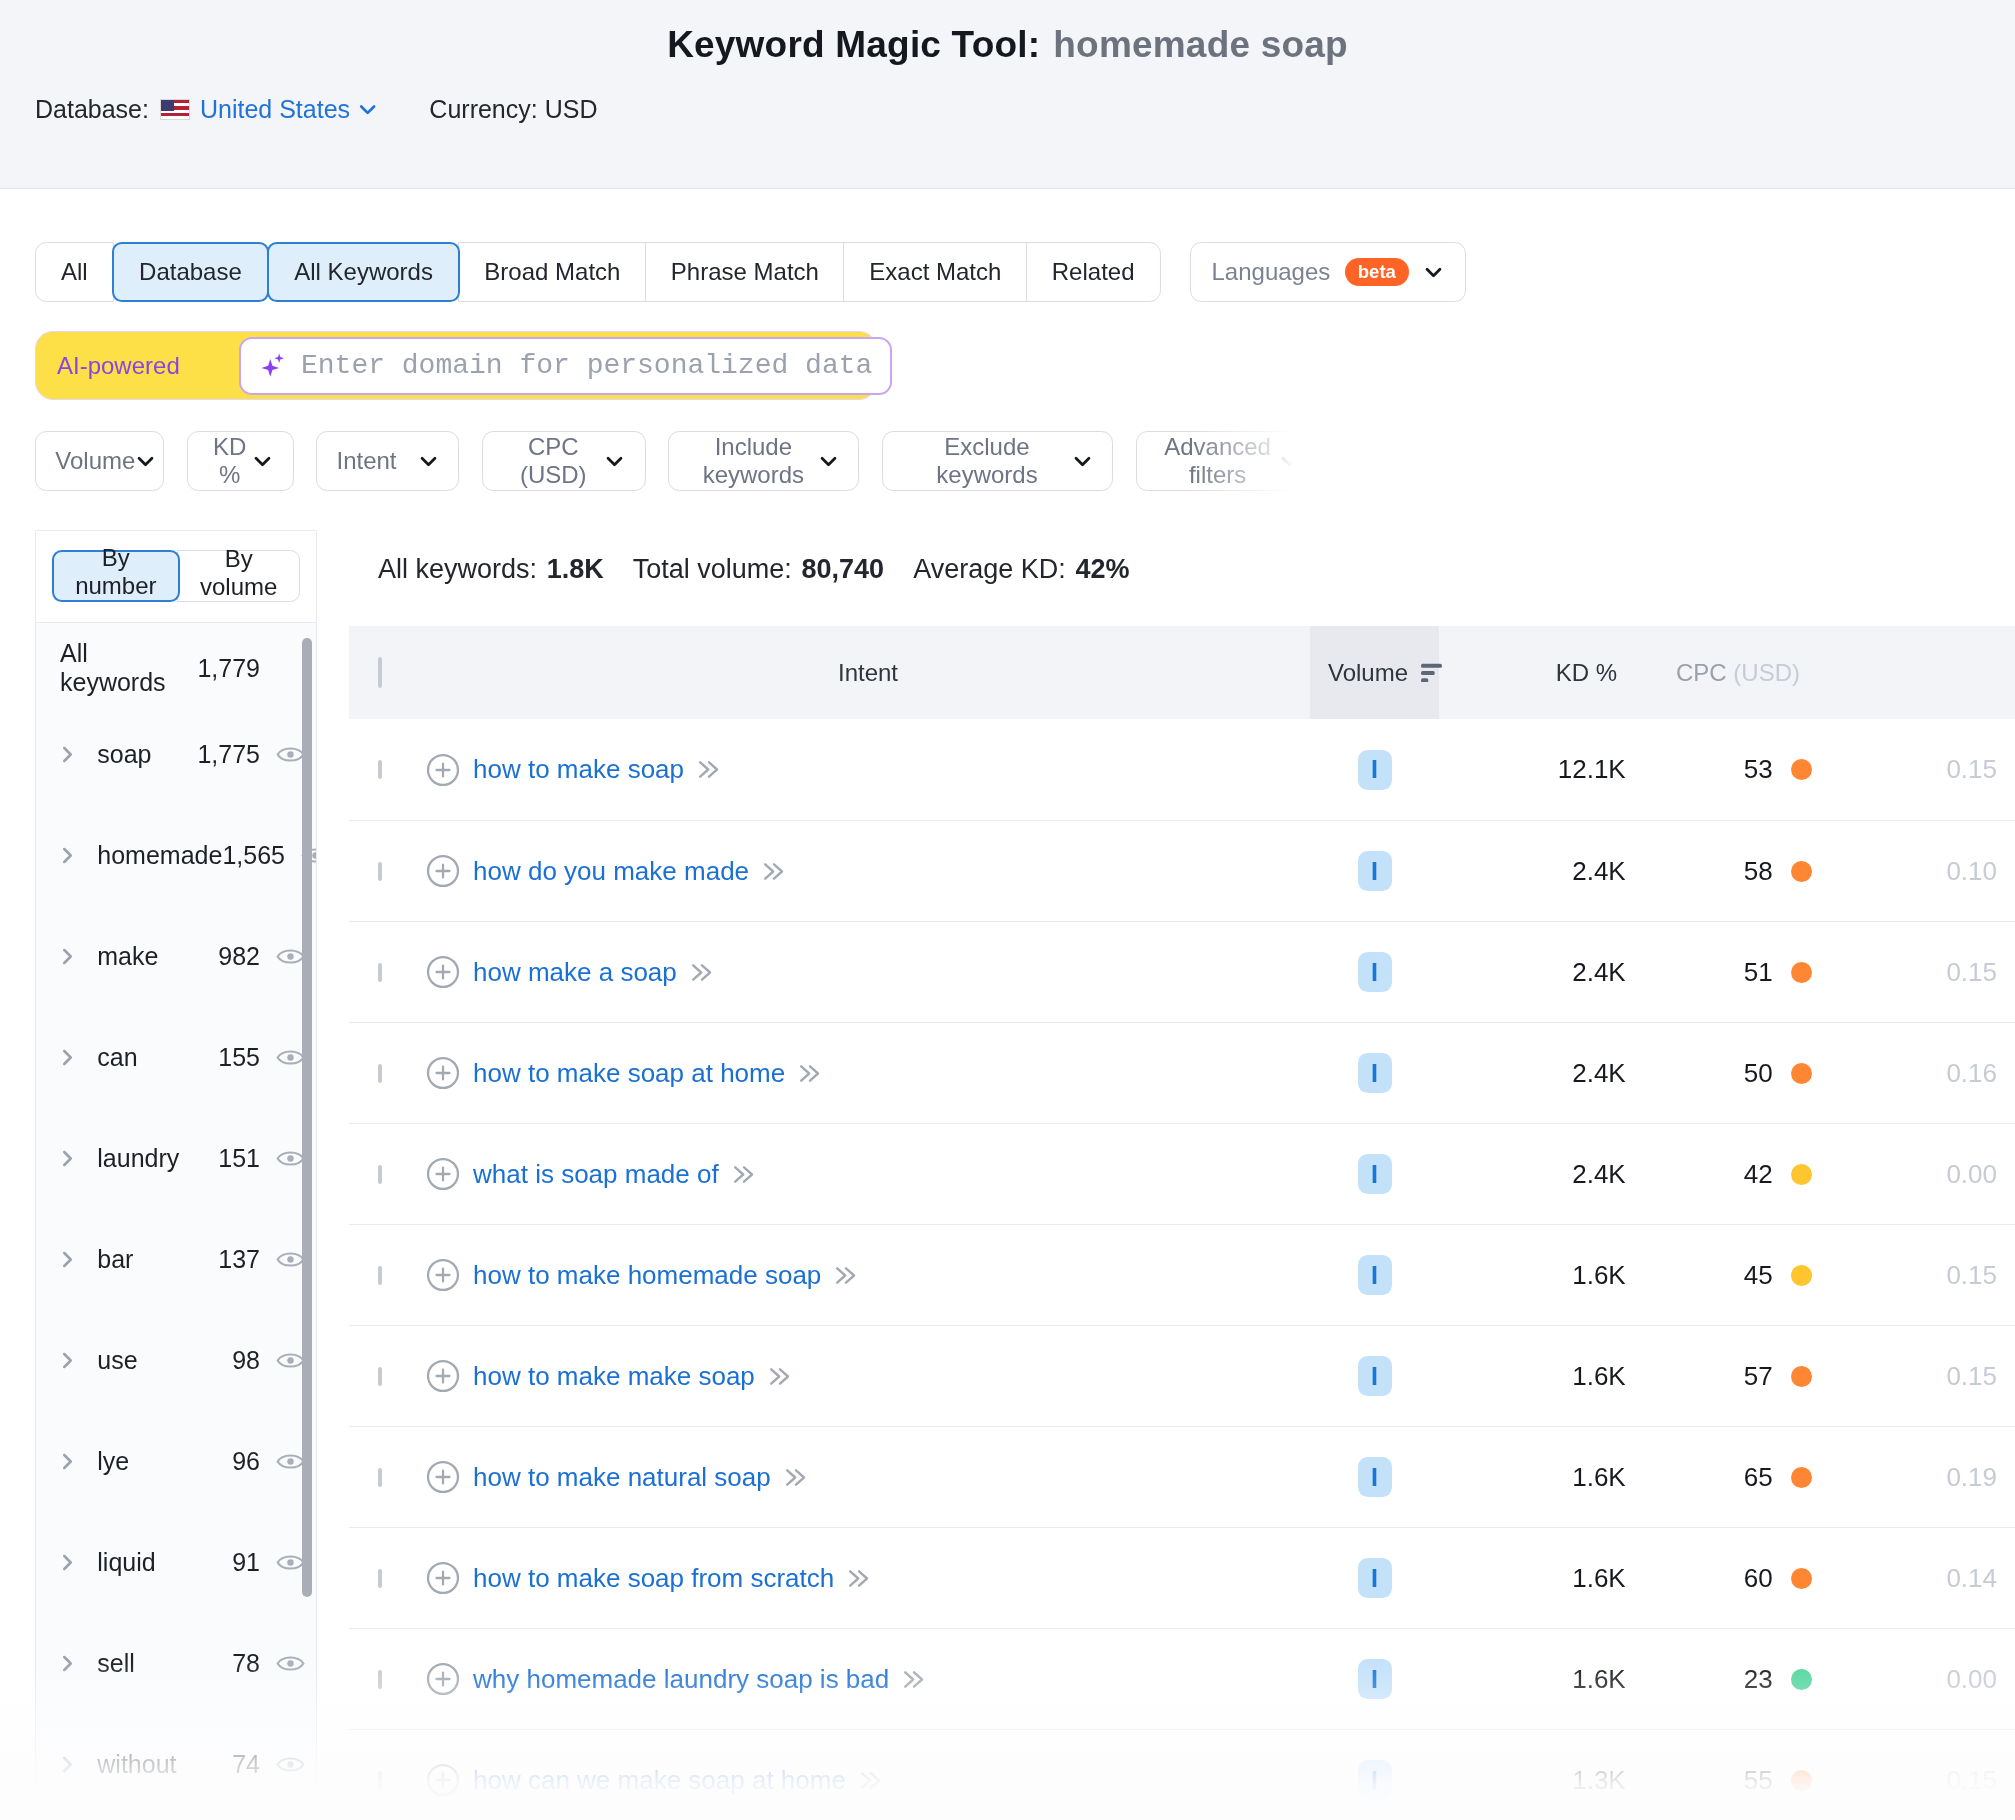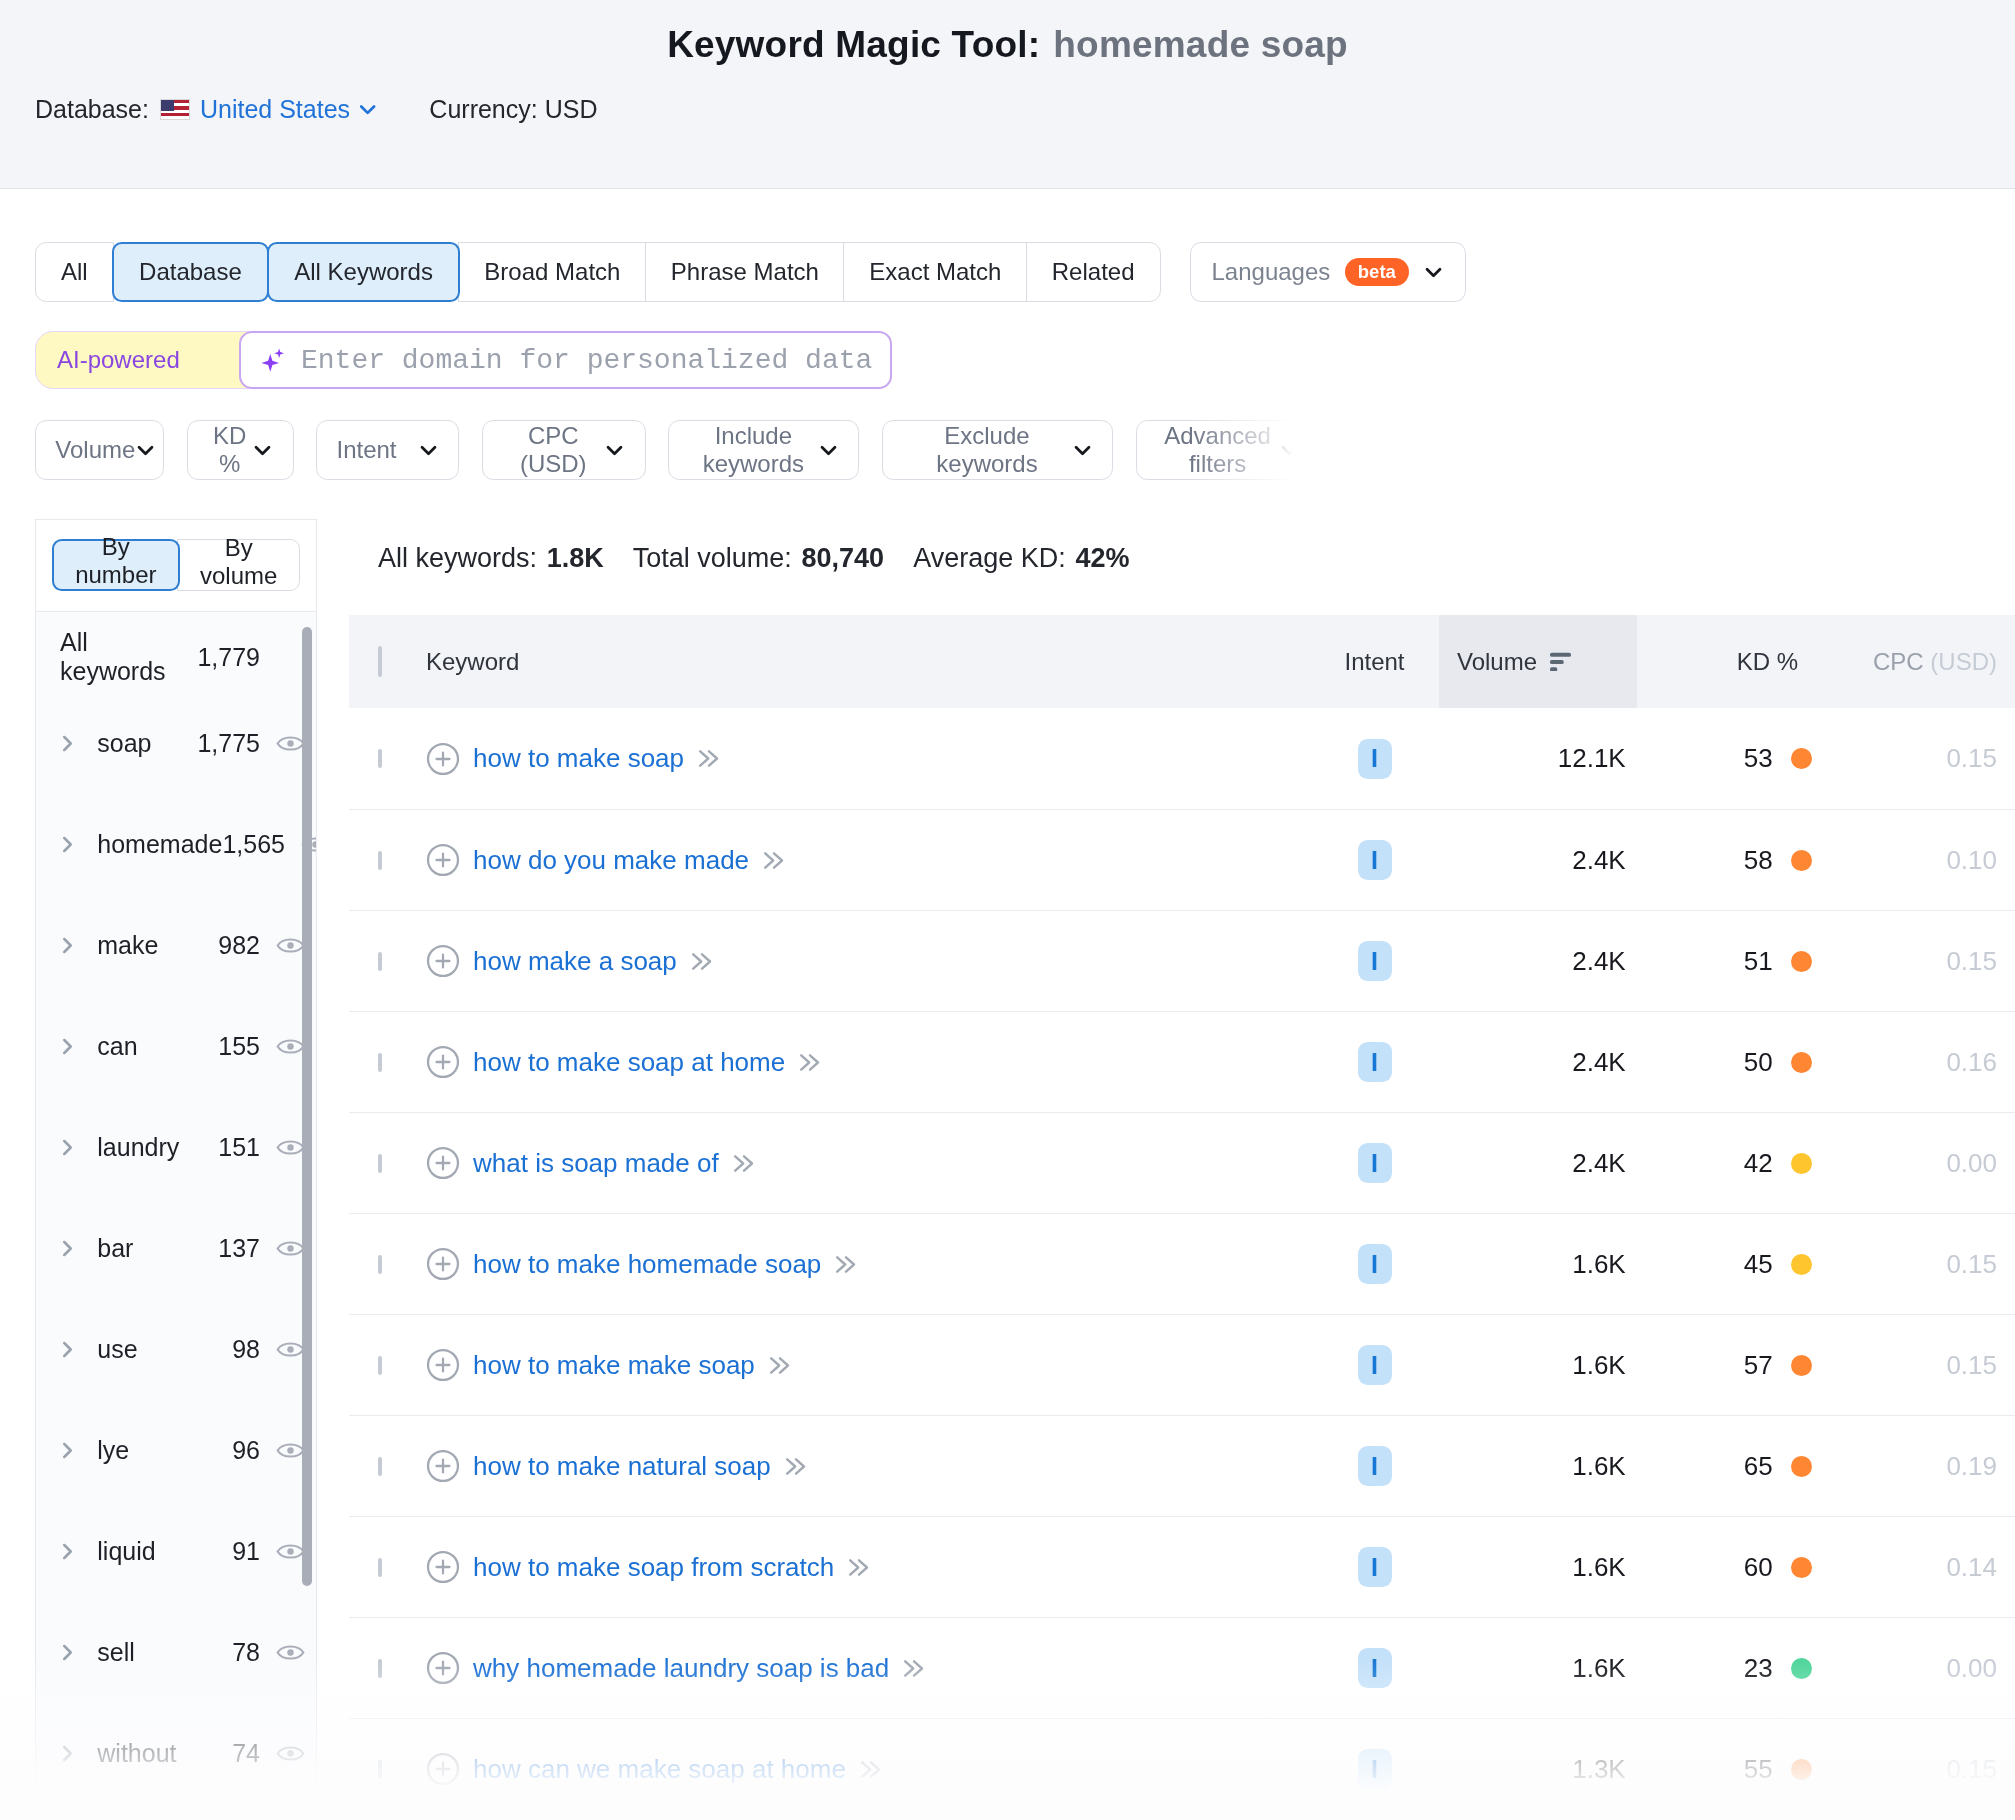--- a/index.html
+++ b/index.html
@@ -34,21 +34,21 @@
        cursor:pointer; position:relative;}
   .tab.first{border-radius:11.3px 0 0 11.3px; margin-left:0;}
   .tab.last{border-radius:0 11.3px 11.3px 0;}
   .tab.active{background:var(--active-tab-bg); border:2.4px solid #2e7fd2; border-radius:9.7px; z-index:2;}
   .lang-btn{margin-left:29px; height:60px; border:1.6px solid #d9dce3; border-radius:11.3px; background:#fff;
        display:inline-flex; align-items:center; gap:14.5px; padding:0 21px; font-size:24px; color:#7b8290; cursor:pointer;}
   .beta-pill{background:var(--beta-orange); color:#fff; font-size:18.5px; font-weight:700;
        padding:4.8px 13px; border-radius:805px; line-height:1;}
   
   .ai-row{margin-top:29px;}
-  .ai-wrap{width:842px; height:58px; background:#fef9c3; border:1.6px solid #e6d6fa; border-radius:18px;
+  .ai-wrap{width:842px; height:69px; background:#fde047; border:1.6px solid #e6d6fa; border-radius:18px;
        display:flex; align-items:center; padding:0 4.8px 0 21px;}
   .ai-label{font-size:24px; color:var(--ai-purple); width:182px; flex:none;}
   .ai-input{flex:1; height:58px; background:#fff; border:2.4px solid #c9a7f0; border-radius:13px;
        display:flex; align-items:center; gap:13px; padding:0 18px;}
   .ai-input .ph{font-size:28px; color:#9ba1ad; white-space:nowrap;font-family:Liberation Mono, monospace;}
   
   .filters-row{margin-top:31px; display:flex; gap:22.6px; align-items:center;}
   .filter-btn{height:60px; border:1.6px solid #d9dce3; border-radius:11.3px; background:#fff;
        display:inline-flex; align-items:center; justify-content:space-between;
        padding:0 19.3px; font-size:24px; color:#6d7484; cursor:pointer; position:relative;}
@@ -450,21 +450,20 @@
 
     <div class="table-panel">
       <div class="summary">
         <span><span>All keywords:</span><b>1.8K</b></span>
         <span><span>Total volume:</span><b>80,740</b></span>
         <span><span>Average KD:</span><b>42%</b></span>
       </div>
 
       <div class="tgrid thead">
         <div class="th-check"><span class="checkbox"></span></div>
-        <div class="th-keyword">Keyword</div>
         <div class="th-intent">Intent</div>
         <div class="th-volume">
           <span>Volume</span>
           <span>
             <svg width="22.6" height="19.3" viewBox="0 0 28 24">
                 <rect x="0" y="1" width="26" height="5" rx="2" fill="#5c6774"></rect>
                 <rect x="0" y="10" width="17" height="5" rx="2" fill="#5c6774"></rect>
                 <rect x="0" y="19" width="9" height="5" rx="2" fill="#5c6774"></rect>
               </svg>
           </span>

